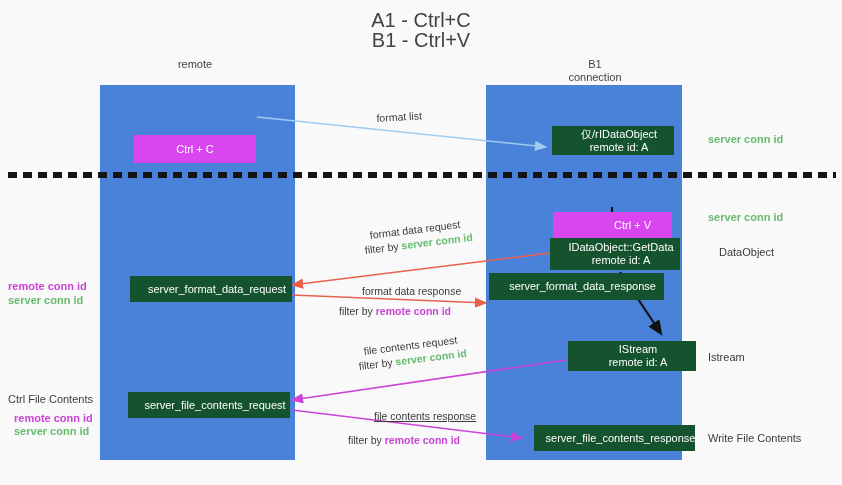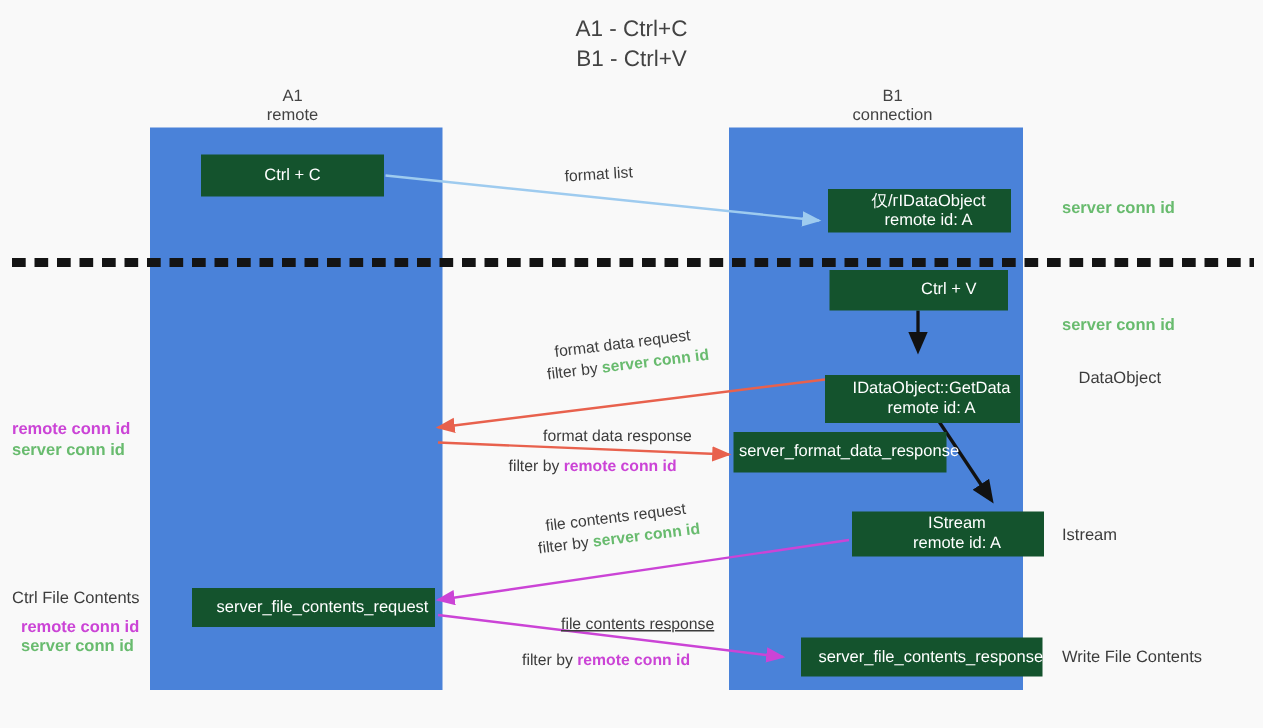--- a/index.html
+++ b/index.html
@@ -9,40 +9,40 @@
     font-family:"Liberation Sans", sans-serif;
     color:#3c3c3c;
     overflow:hidden;
     position:relative;
   }
   #stage{position:absolute;left:0;top:0;width:842px;height:485px;}
 
   
   .title{
     position:absolute;left:0;top:10px;width:842px;
-    text-align:center;font-size:15px;line-height:20px;color:#434343;
+    text-align:center;font-size:20px;line-height:20px;color:#434343;
   }
   .title div{white-space:pre;}
 
   
   .col-head{
     position:absolute;text-align:center;font-size:11px;line-height:13px;color:#434343;
   }
 
   
   .lane{position:absolute;background:#4a82d9;}
 
   
   .box{
     position:absolute;display:flex;align-items:center;justify-content:center;
     text-align:center;color:#ffffff;font-size:11px;line-height:13px;
     box-sizing:border-box;padding:2px 4px;
   }
   .box .inner{white-space:pre-line;}
-  .box.green{background:#14532d;}
+  .box.green{background:#d946ef;margin-top:32px;}
   .box.orange{background:#14532d;padding-left:16px;}
 
   
   .slabel{position:absolute;font-size:11px;line-height:14px;white-space:pre-line;}
   .slabel.green{color:#68bb6e;font-weight:bold;}
   .slabel.magenta{color:#cb44d6;font-weight:bold;}
   .slabel.dark{color:#3c3c3c;}
 
   
   .alabel{
@@ -65,21 +65,20 @@
 <body>
 
 <div id="stage">
 
   <div class="title">
     <div>A1 - Ctrl+C</div>
     <div>B1 - Ctrl+V</div>
   </div>
 
   <div class="col-head" style="left:130px;top:58px;width:130px;">
-    <div>A1</div>
     <div>remote</div>
   </div>
   <div class="col-head" style="left:530px;top:58px;width:130px;">
     <div>B1</div>
     <div>connection</div>
   </div>
 
   <div class="lane" style="left:100px;top:85px;width:195px;height:375px;"></div>
   <div class="lane" style="left:486px;top:85px;width:196px;height:375px;"></div>
 
@@ -111,40 +110,43 @@
 
     <line x1="566" y1="360" x2="292" y2="400" stroke="#cb44d6" stroke-width="1.6" marker-end="url(#mMag)"></line>
 
     <line x1="292" y1="410" x2="522" y2="438" stroke="#cb44d6" stroke-width="1.6" marker-end="url(#mMag)"></line>
   </svg>
 
   <div class="box green" style="left:134px;top:103px;width:122px;height:28px;">
     <span class="inner">Ctrl + C</span>
   </div>
 
+  <div class="box orange" style="left:130px;top:276px;width:162px;height:26px;">
+    <span class="inner">server_format_data_request</span>
+  </div>
 
   <div class="box orange" style="left:128px;top:392px;width:162px;height:26px;">
     <span class="inner">server_file_contents_request</span>
   </div>
 
   <div class="box orange" style="left:552px;top:126px;width:122px;height:29px;">
     <span class="inner">仅/гIDataObject
 remote id: A</span>
   </div>
 
   <div class="box green" style="left:553px;top:180px;width:119px;height:27px;padding-left:44px;">
     <span class="inner">Ctrl + V</span>
   </div>
 
-  <div class="box orange" style="left:550px;top:250px;width:130px;height:32px;">
+  <div class="box orange" style="left:550px;top:238px;width:130px;height:32px;">
     <span class="inner">IDataObject::GetData
 remote id: A</span>
   </div>
 
-  <div class="box orange" style="left:489px;top:288px;width:142px;height:27px;">
+  <div class="box orange" style="left:489px;top:273px;width:175px;height:27px;">
     <span class="inner">server_format_data_response</span>
   </div>
 
   <div class="box orange" style="left:568px;top:341px;width:128px;height:30px;">
     <span class="inner">IStream
 remote id: A</span>
   </div>
 
   <div class="box orange" style="left:523px;top:425px;width:161px;height:26px;margin-left:11px;">
     <span class="inner">server_file_contents_response</span>

